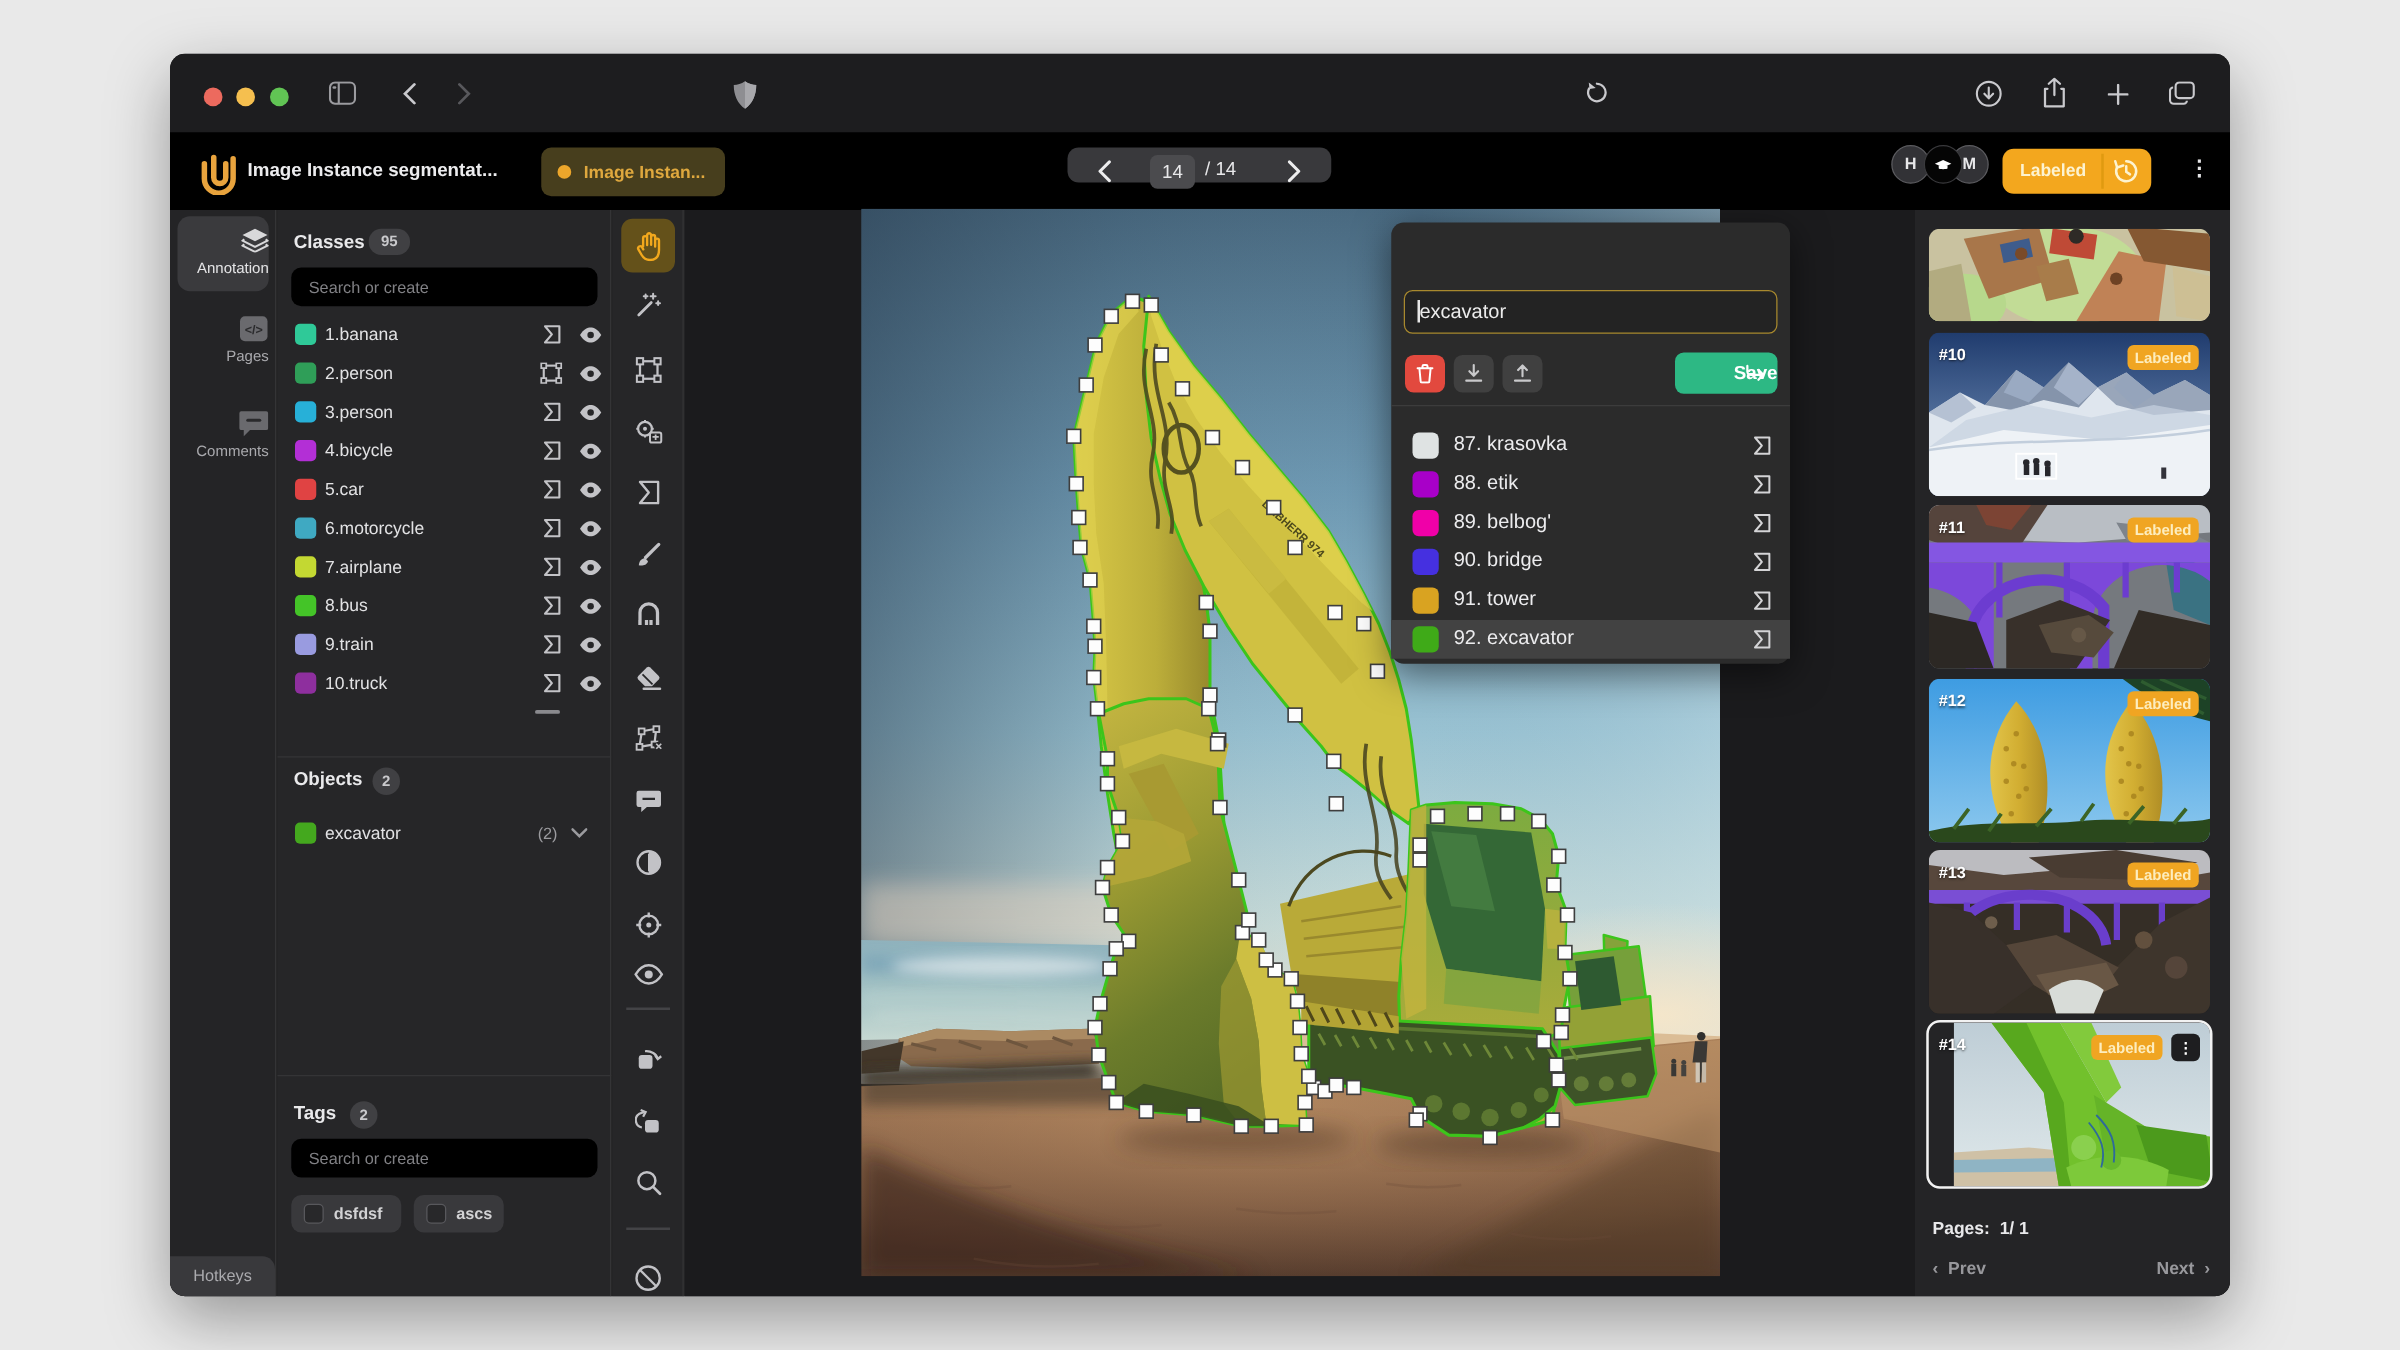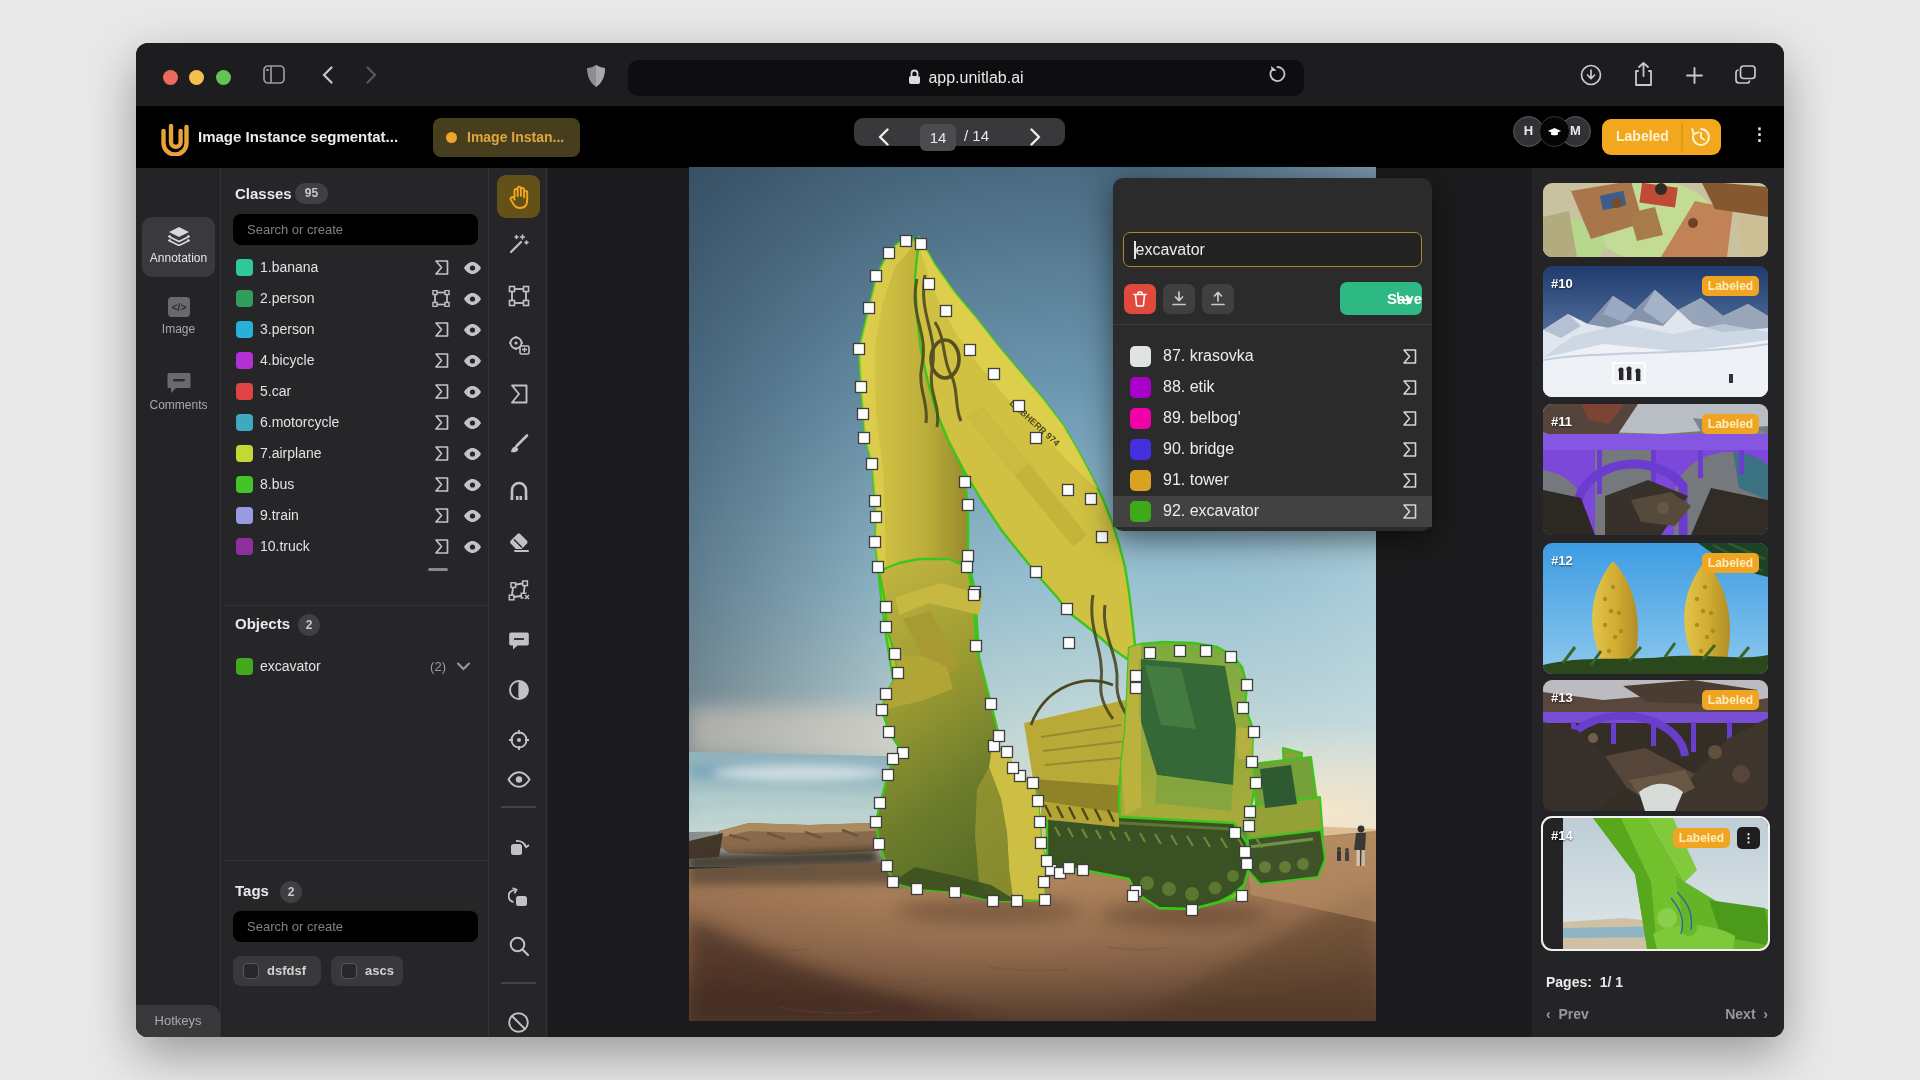--- a/index.html
+++ b/index.html
@@ -16,21 +16,21 @@
 .chip { position:absolute; left:297px; top:11px; height:39px; background:#473e1d; border-radius:8px; color:#dfa83e; font-size:14px; font-weight:700; line-height:39px; padding:0 16px 0 34px; }
 .chip .dot { position:absolute; left:13px; top:14px; width:11px; height:11px; border-radius:50%; background:#eca62b; }
 .pager { position:absolute; left:718px; top:11px; width:211px; height:28px; background:#39393c; border-radius:9px; color:#e8e8ea; }
 .pagebox { position:absolute; left:66px; top:6px; width:36px; height:27px; background:#4b4b4e; border-radius:6px; text-align:center; line-height:27px; font-size:15px; }
 .avatar { position:absolute; top:9px; width:31px; height:31px; border-radius:50%; background:#323236; border:1.5px solid #5c5c60; color:#e8e8ea; font-size:13px; font-weight:700; text-align:center; line-height:28px; }
 .labeled-btn { position:absolute; left:1466px; top:12px; width:119px; height:36px; background:#f3a71e; border-radius:9px; }
 .labeled-btn span { position:absolute; left:14px; top:9px; color:#fdf3d0; font-size:14px; font-weight:700; }
 
 .main { position:absolute; left:0; top:125px; width:100%; height:869px; background:#232325; }
 .nav { position:absolute; left:0; top:0; width:85px; height:100%; background:#242426; border-right:1px solid #343436; }
-.navbtn { position:absolute; left:6px; width:73px; text-align:center; color:#a9a9ad; font-size:12px;margin-top:44px; }
+.navbtn { position:absolute; left:6px; width:73px; text-align:right; color:#a9a9ad; font-size:12px; }
 .navbtn.active { background:#3a3a3d; border-radius:10px; color:#e4e4e6; }
 .classes { position:absolute; left:86px; top:0; width:267px; height:100%; background:#262628; border-right:1px solid #343436; }
 .sec-h { position:absolute; color:#e9e9eb; font-size:15px; font-weight:700; }
 .cntchip { position:absolute; background:#404043; border-radius:10px; color:#c9c9cc; font-size:12px; font-weight:700; text-align:center; }
 .search { position:absolute; left:11px; width:245px; height:31px; background:#000000; border-radius:8px; color:#818185; font-size:13px; line-height:31px; padding-left:14px; }
 .crow { position:absolute; left:11px; width:245px; height:31px; }
 .sw { position:absolute; left:3px; top:7px; width:17px; height:17px; border-radius:4px; }
 .crow .lbl { position:absolute; left:27px; top:7px; color:#e2e2e4; font-size:14px; }
 .hr { position:absolute; left:0; width:267px; height:1px; background:#343436; }
 .tagchip { position:absolute; height:30px; background:#39393c; border-radius:8px; color:#d2d2d4; font-size:13px; font-weight:700; }
@@ -69,24 +69,20 @@
     <svg class="chromeicon" style="left:186px; top:23px;" width="11" height="18" viewBox="0 0 11 18">
         <path d="M9.5 1.5 L2 9 L9.5 16.5" fill="none" stroke="#c9c9cd" stroke-width="2.2" stroke-linecap="round"></path>
       </svg>
     <svg class="chromeicon" style="left:230px; top:23px;" width="11" height="18" viewBox="0 0 11 18">
         <path d="M1.5 1.5 L9 9 L1.5 16.5" fill="none" stroke="#58585c" stroke-width="2.2" stroke-linecap="round"></path>
       </svg>
     <svg class="chromeicon" style="left:450px; top:21px;" width="20" height="24" viewBox="0 0 20 24">
         <path d="M10 1 C13 3 16 4 19 4 C19 12 16 19 10 23 C4 19 1 12 1 4 C4 4 7 3 10 1 Z" fill="#8e8e92"></path>
         <path d="M10 1 C13 3 16 4 19 4 C19 12 16 19 10 23 L10 1 Z" fill="#a8a8ac"></path>
       </svg>
-    <div class="urlbar"><svg style="vertical-align:-2px; margin-right:7px;" width="13" height="16" viewBox="0 0 13 16">
-          <rect x="1" y="7" width="11" height="8" rx="2" fill="#dcdcde"></rect>
-          <path d="M3.5 7 V4.5 a3 3 0 0 1 6 0 V7" fill="none" stroke="#dcdcde" stroke-width="1.8"></path>
-        </svg>app.unitlab.ai</div>
     <svg class="chromeicon" style="left:1133px; top:22px;" width="17" height="19" viewBox="0 0 17 19">
         <path d="M8.5 2 a7 7 0 1 1 -6.2 3.7" fill="none" stroke="#c9c9cd" stroke-width="1.8" stroke-linecap="round"></path>
         <path d="M2 1 L2.6 6.2 L7.6 5.4 Z" fill="#c9c9cd"></path>
       </svg>
     <svg class="chromeicon" style="left:1444px; top:21px;" width="22" height="22" viewBox="0 0 22 22">
         <circle cx="11" cy="11" r="9.5" fill="none" stroke="#c9c9cd" stroke-width="1.7"></circle>
         <path d="M11 6 V14 M7.5 11 L11 14.7 L14.5 11" fill="none" stroke="#c9c9cd" stroke-width="1.7" stroke-linecap="round" stroke-linejoin="round"></path>
       </svg>
     <svg class="chromeicon" style="left:1498px; top:19px;" width="19" height="25" viewBox="0 0 19 25">
         <path d="M9.5 1 L9.5 14 M5 5 L9.5 1 L14 5" fill="none" stroke="#c9c9cd" stroke-width="1.8" stroke-linecap="round" stroke-linejoin="round"></path>
@@ -145,21 +141,21 @@
             <path d="M2.5 9.5 L1 10.5 L11 15.5 L21 10.5 L19.5 9.5" fill="none" stroke="#d8d8da" stroke-width="1.6"></path>
             <path d="M2.5 13.5 L1 14.5 L11 19.5 L21 14.5 L19.5 13.5" fill="none" stroke="#d8d8da" stroke-width="1.6"></path>
           </svg>
         <div style="margin-top:2px;">Annotation</div>
       </div>
       <div class="navbtn" style="top:84px;">
         <svg width="24" height="22" viewBox="0 0 24 22">
             <rect x="1" y="1" width="22" height="20" rx="4" fill="#6a6a6e"></rect>
             <text x="12" y="15" font-size="10" font-weight="bold" fill="#2a2a2c" text-anchor="middle">&lt;/&gt;</text>
           </svg>
-        <div style="margin-top:1px;">Image</div>
+        <div style="margin-top:1px;">Pages</div>
       </div>
       <div class="navbtn" style="top:160px;">
         <svg width="24" height="22" viewBox="0 0 24 22">
             <path d="M2 1 h20 a1.5 1.5 0 0 1 1.5 1.5 v12 a1.5 1.5 0 0 1 -1.5 1.5 h-13 l-5 5 v-5 h-2 a1.5 1.5 0 0 1 -1.5 -1.5 v-12 A1.5 1.5 0 0 1 2 1 Z" fill="#6a6a6e"></path>
             <rect x="6" y="7" width="12" height="2.4" rx="1.2" fill="#2a2a2c"></rect>
           </svg>
         <div style="margin-top:1px;">Comments</div>
       </div>
       <div class="hotkeys">Hotkeys</div>
     </div>

